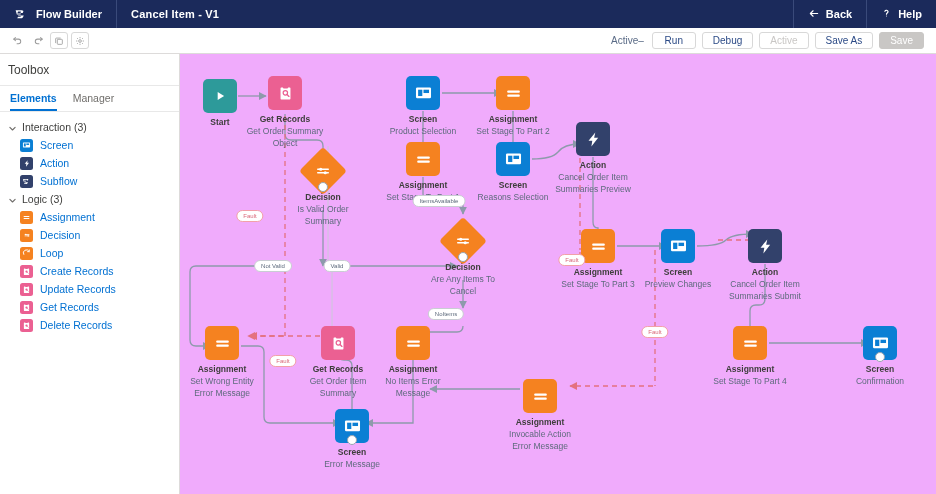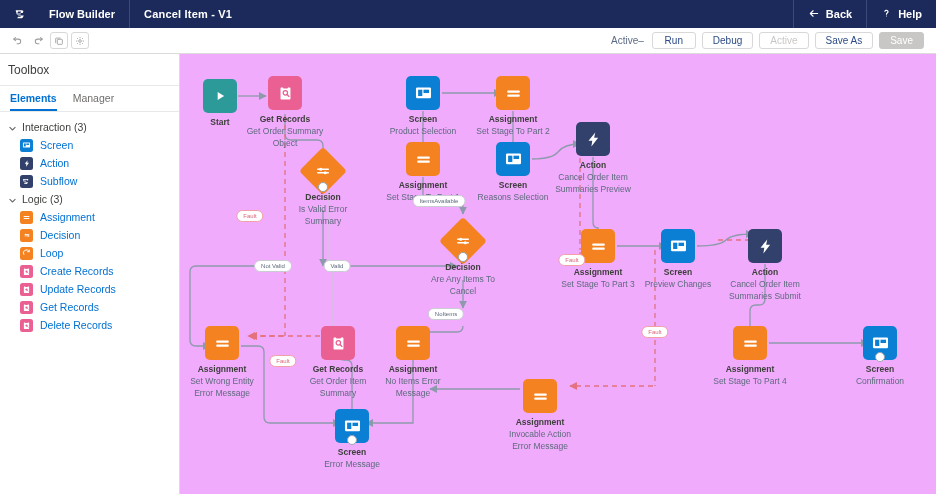--- a/index.html
+++ b/index.html
@@ -11,21 +11,21 @@
     background:#fff;
   }
 
   
   #app { width:936px; height:494px; position:relative; }
   .topbar {
     height:28px; background:#1b2a5b; display:flex; align-items:center;
     color:#fff; position:relative;
   }
   .tb-brand {
-    display:flex; align-items:center; gap:22px; padding:0 14px; height:28px;
+    display:flex; align-items:center; gap:9px; padding:0 14px; height:28px;
     font-size:11px; font-weight:bold; border-right:1px solid #3a4a7a;
   }
   .tb-brand svg { display:block; }
   .tb-title {
     padding:0 14px; font-size:11px; font-weight:bold; letter-spacing:.2px;
   }
   .tb-right { margin-left:auto; display:flex; height:28px; align-items:stretch; }
   .tb-btn {
     display:flex; align-items:center; gap:6px; padding:0 14px;
     font-size:11px; font-weight:bold; border-left:1px solid #3a4a7a; cursor:pointer;
@@ -448,21 +448,21 @@
                   <g fill="#fff">
                     <rect x="4" y="8.6" width="16" height="2.2" rx="1"></rect>
                     <rect x="4" y="13.2" width="16" height="2.2" rx="1"></rect>
                     <circle cx="9" cy="9.7" r="2.1"></circle>
                     <circle cx="15" cy="14.3" r="2.1"></circle>
                   </g>
                 </svg>
               </span>
             </div>
             <div class="nm">Decision</div>
-            <div class="nsub">Is Valid Error</div>
+            <div class="nsub">Is Valid Order</div>
             <div class="nsub">Summary</div>
             <div class="endcap" style="top: 28px;"></div>
           </div>
           <div class="node" style="left: 243px; top: 22px;">
             <div class="shape n-screen">
               <svg width="19" height="19" viewBox="0 0 24 24" fill="#fff">
                 <rect x="2.5" y="4.5" width="19" height="13.5" rx="1.6"></rect>
                 <rect x="5.2" y="7.2" width="5.3" height="8" fill="#0b7fd4"></rect>
                 <rect x="12" y="7.2" width="7" height="4.2" fill="#0b7fd4"></rect>
               </svg>

